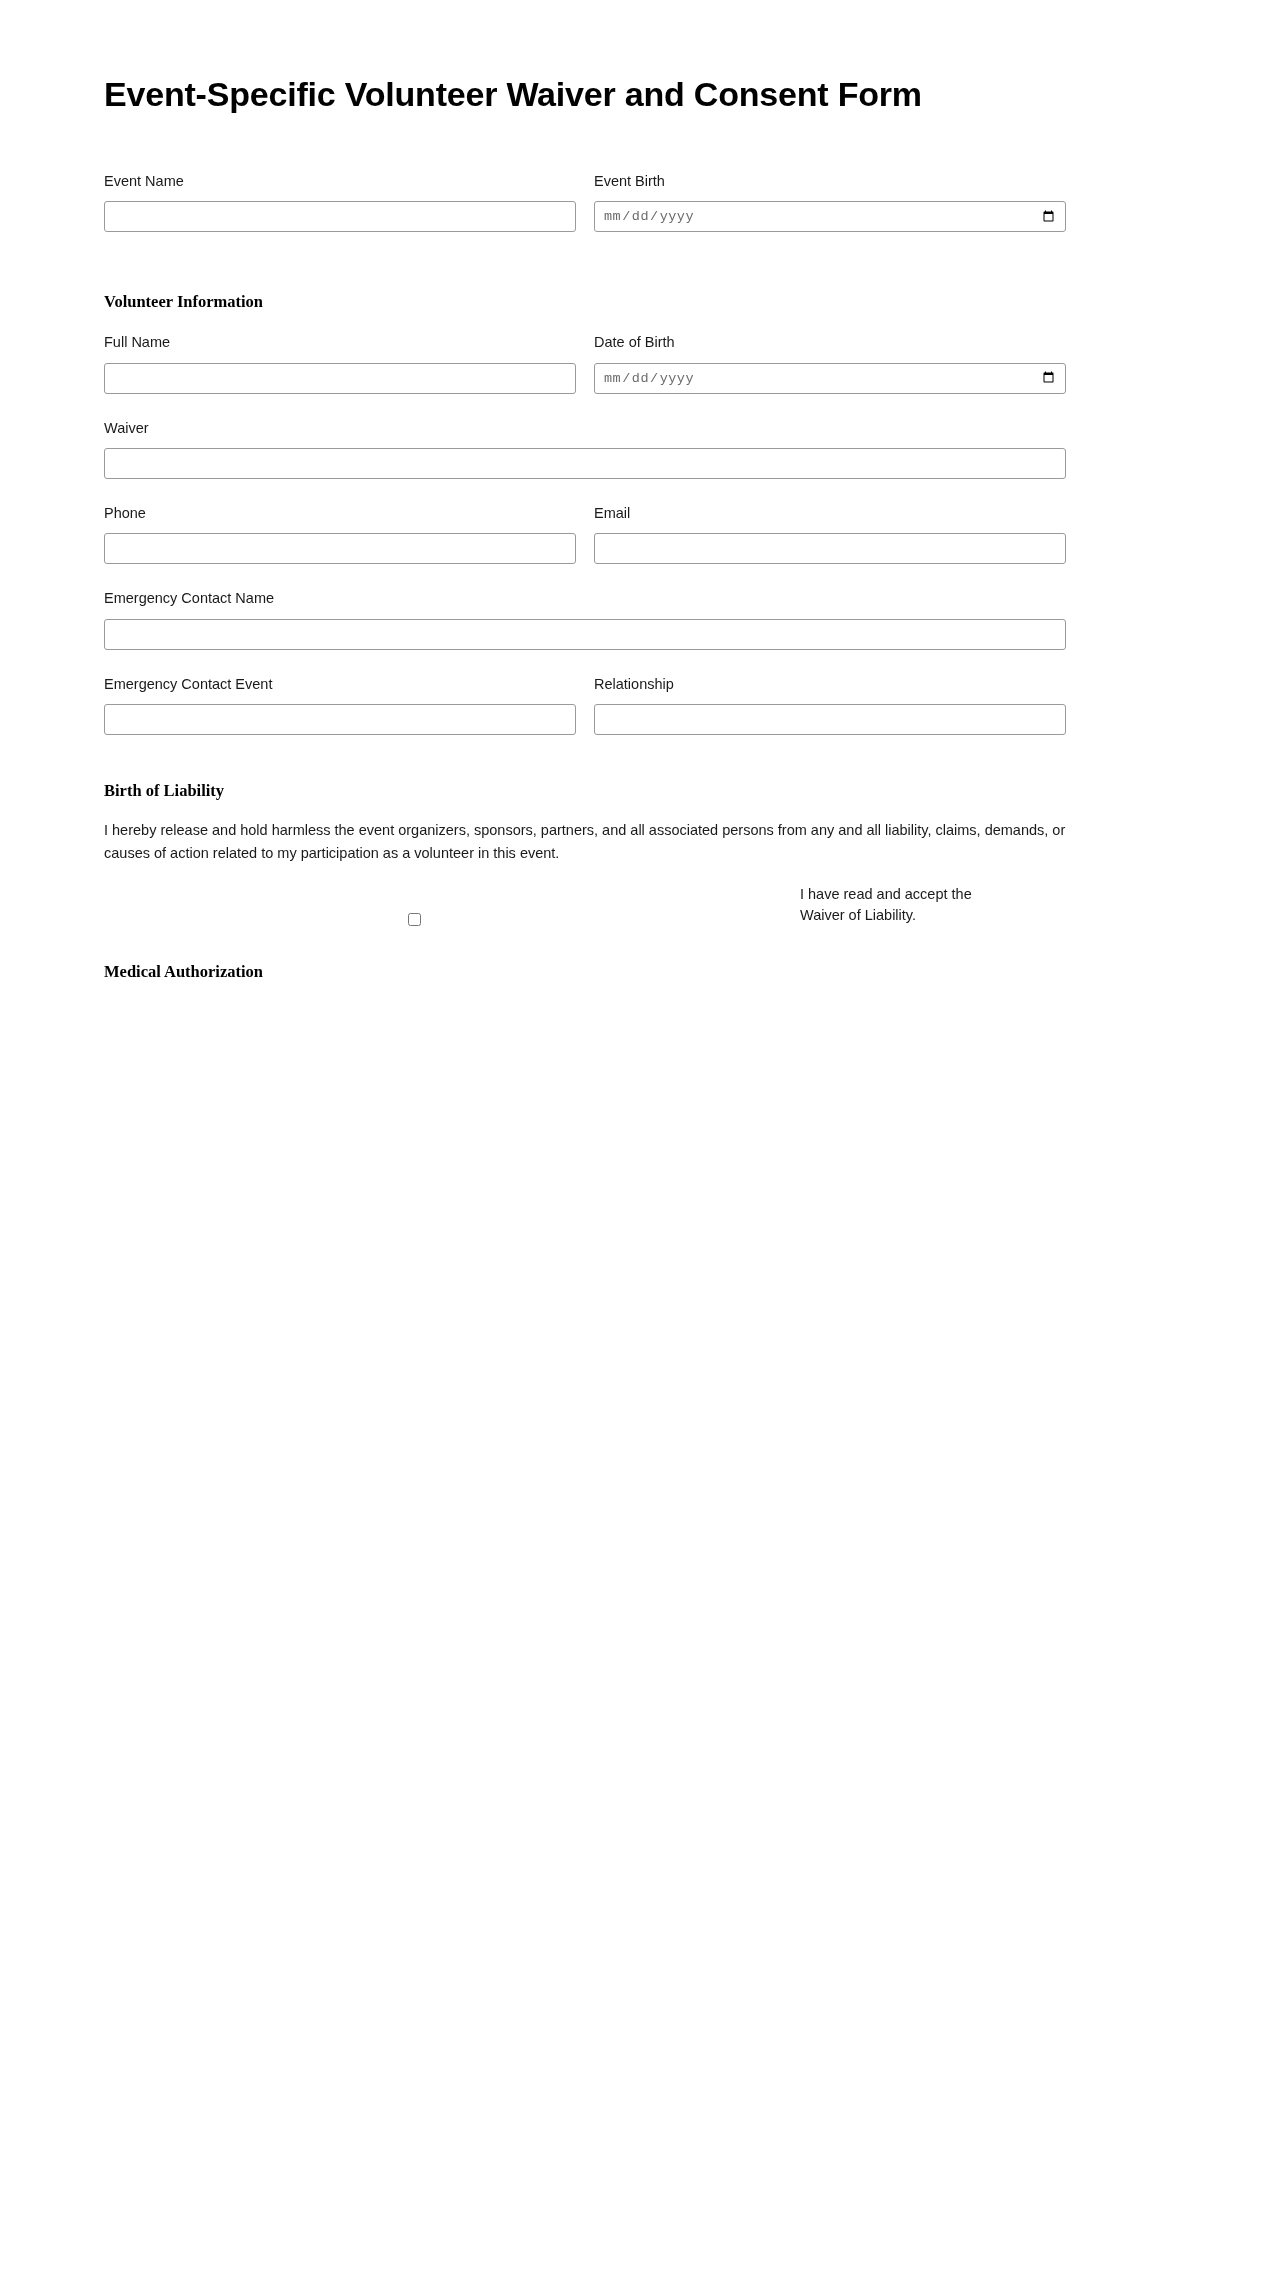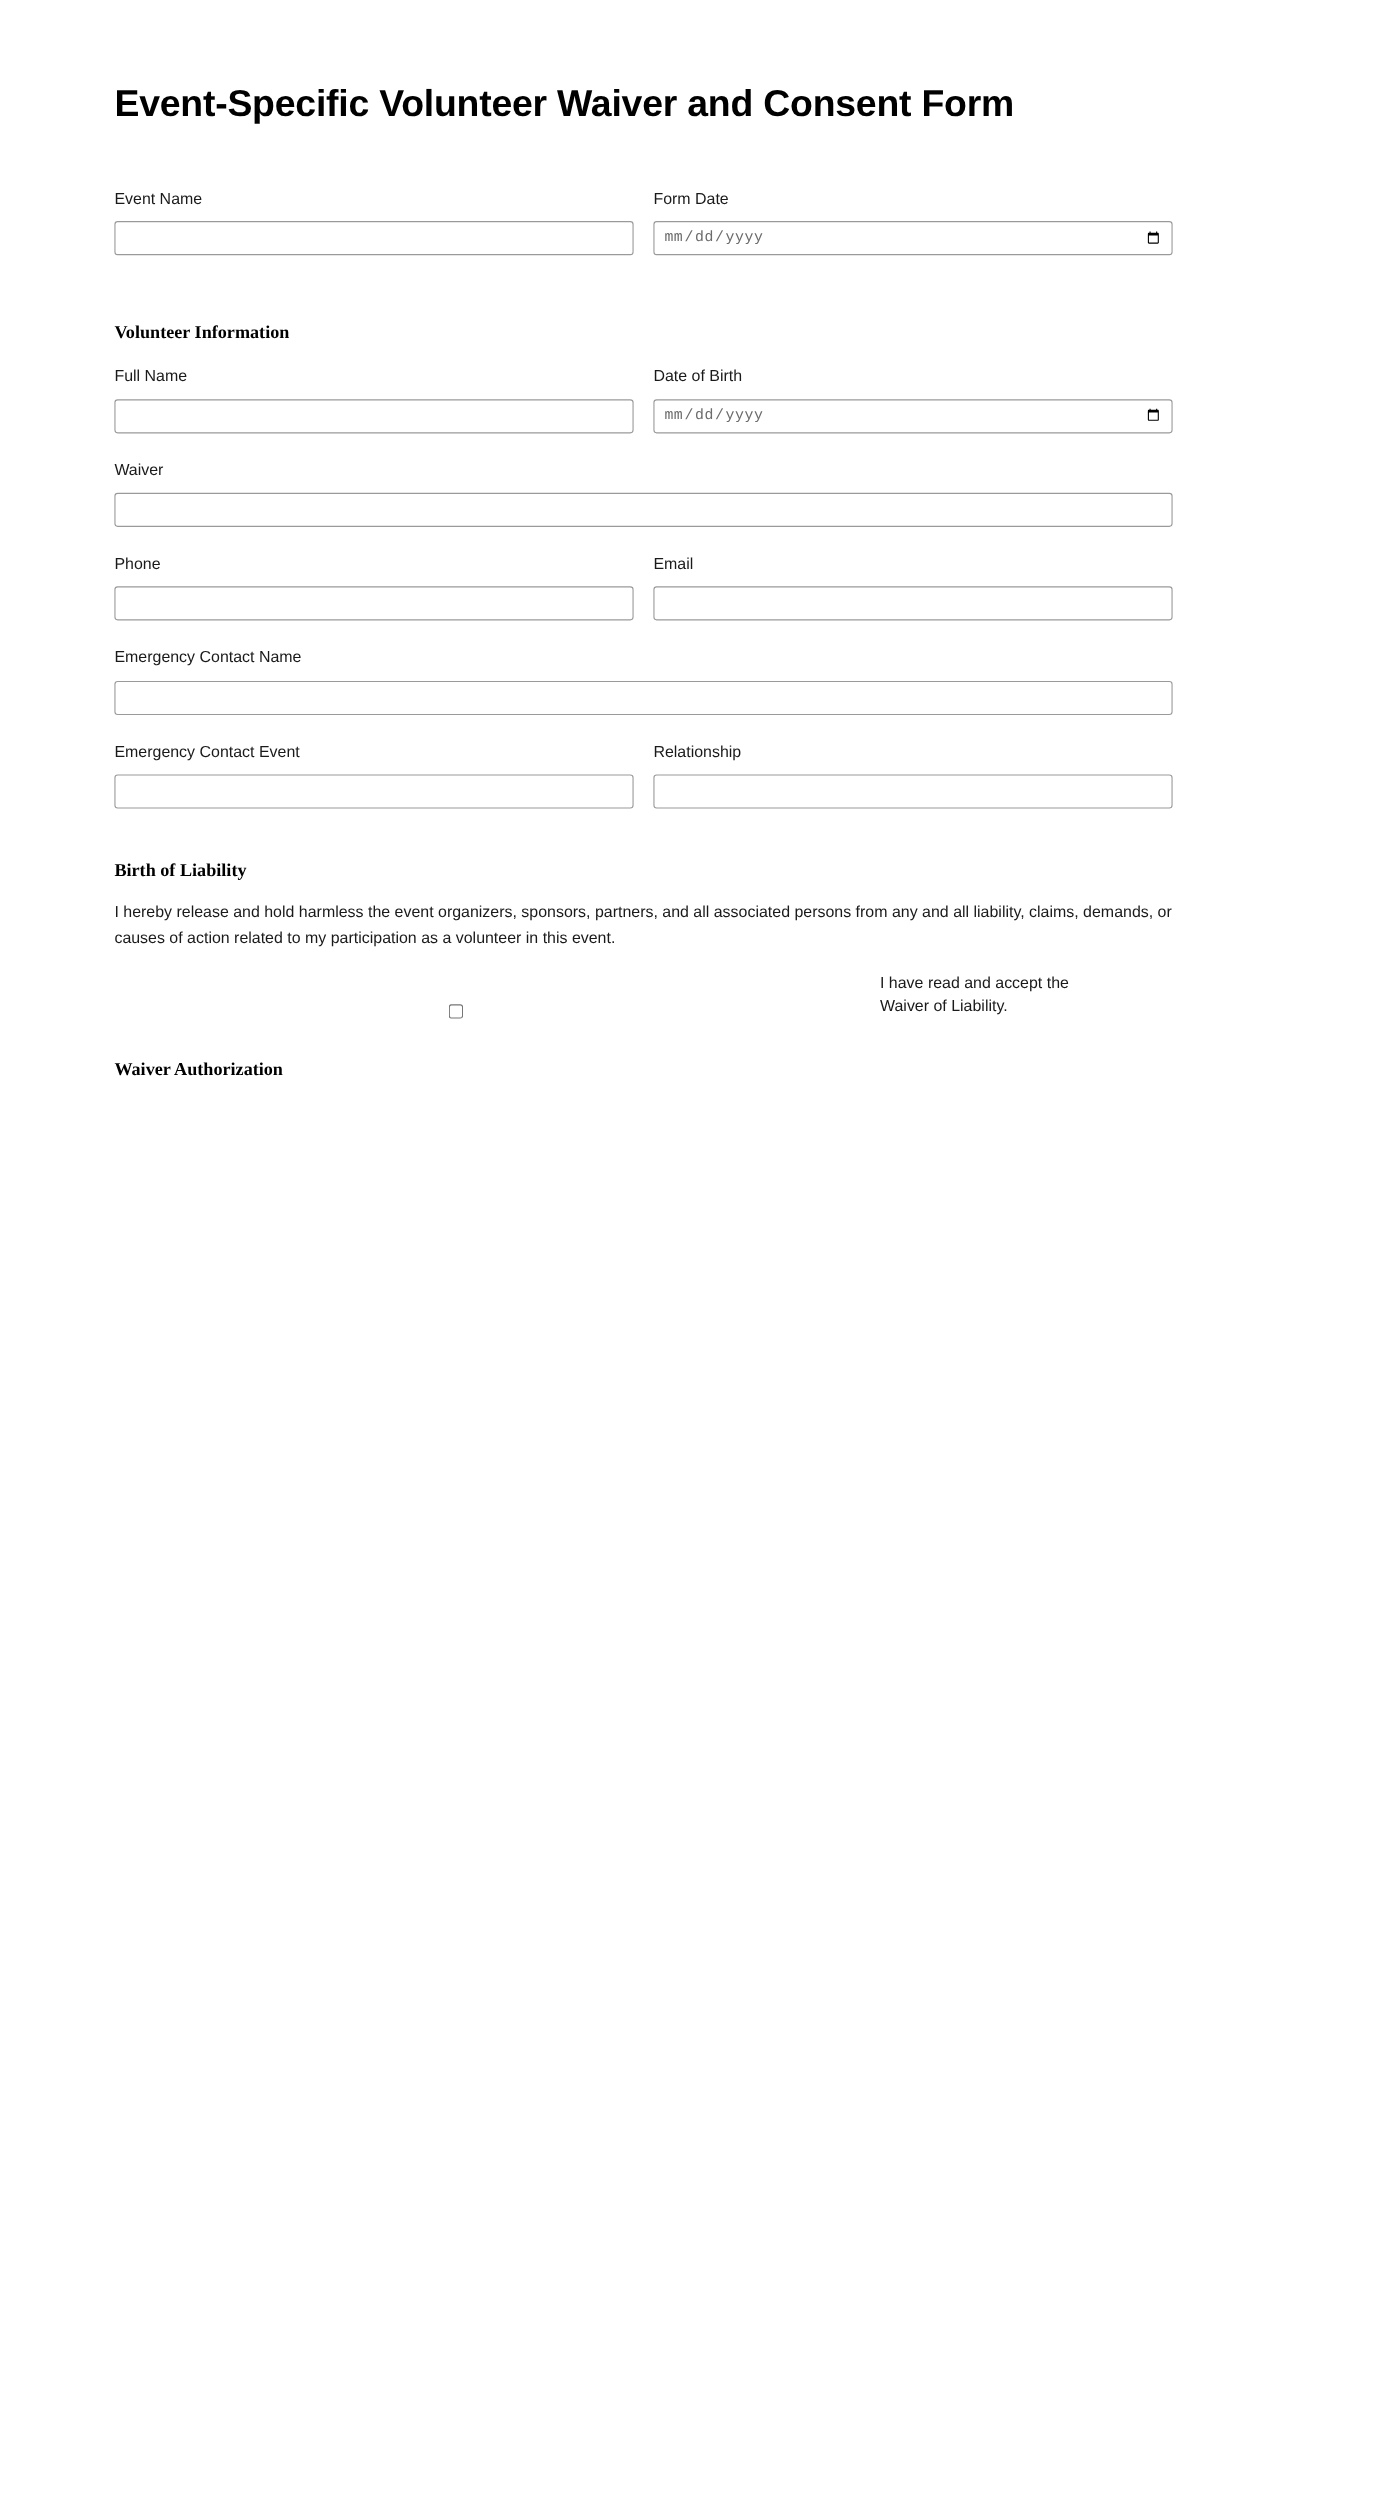--- a/index.html
+++ b/index.html
@@ -119,21 +119,21 @@
 <div class="page">
 
   <h1 class="form-title">Event-Specific Volunteer Waiver and Consent Form</h1>
 
   <div class="row">
     <div class="field">
       <label class="fl">Event Name</label>
       <input class="tf" type="text" style="">
     </div>
     <div class="field">
-      <label class="fl">Form Date</label>
+      <label class="fl">Event Birth</label>
       <input class="tf" type="date" style="">
     </div>
   </div>
 
   <div class="spacer-lg"></div>
 
   <h2 class="section-heading">Volunteer Information</h2>
 
   <div class="row">
     <div class="field">
@@ -190,16 +190,16 @@
 
   <div class="consent-block">
     <div class="consent-checkbox-wrap">
       <input class="cb" type="checkbox" style="">
     </div>
     <div class="consent-text">I have read and accept the Waiver of Liability.</div>
   </div>
 
   <div class="spacer-sm"></div>
 
-  <h2 class="section-heading">Waiver Authorization</h2>
+  <h2 class="section-heading">Medical Authorization</h2>
 
   <div class="bottom-pad"></div>
 </div>
 
 </body></html>

